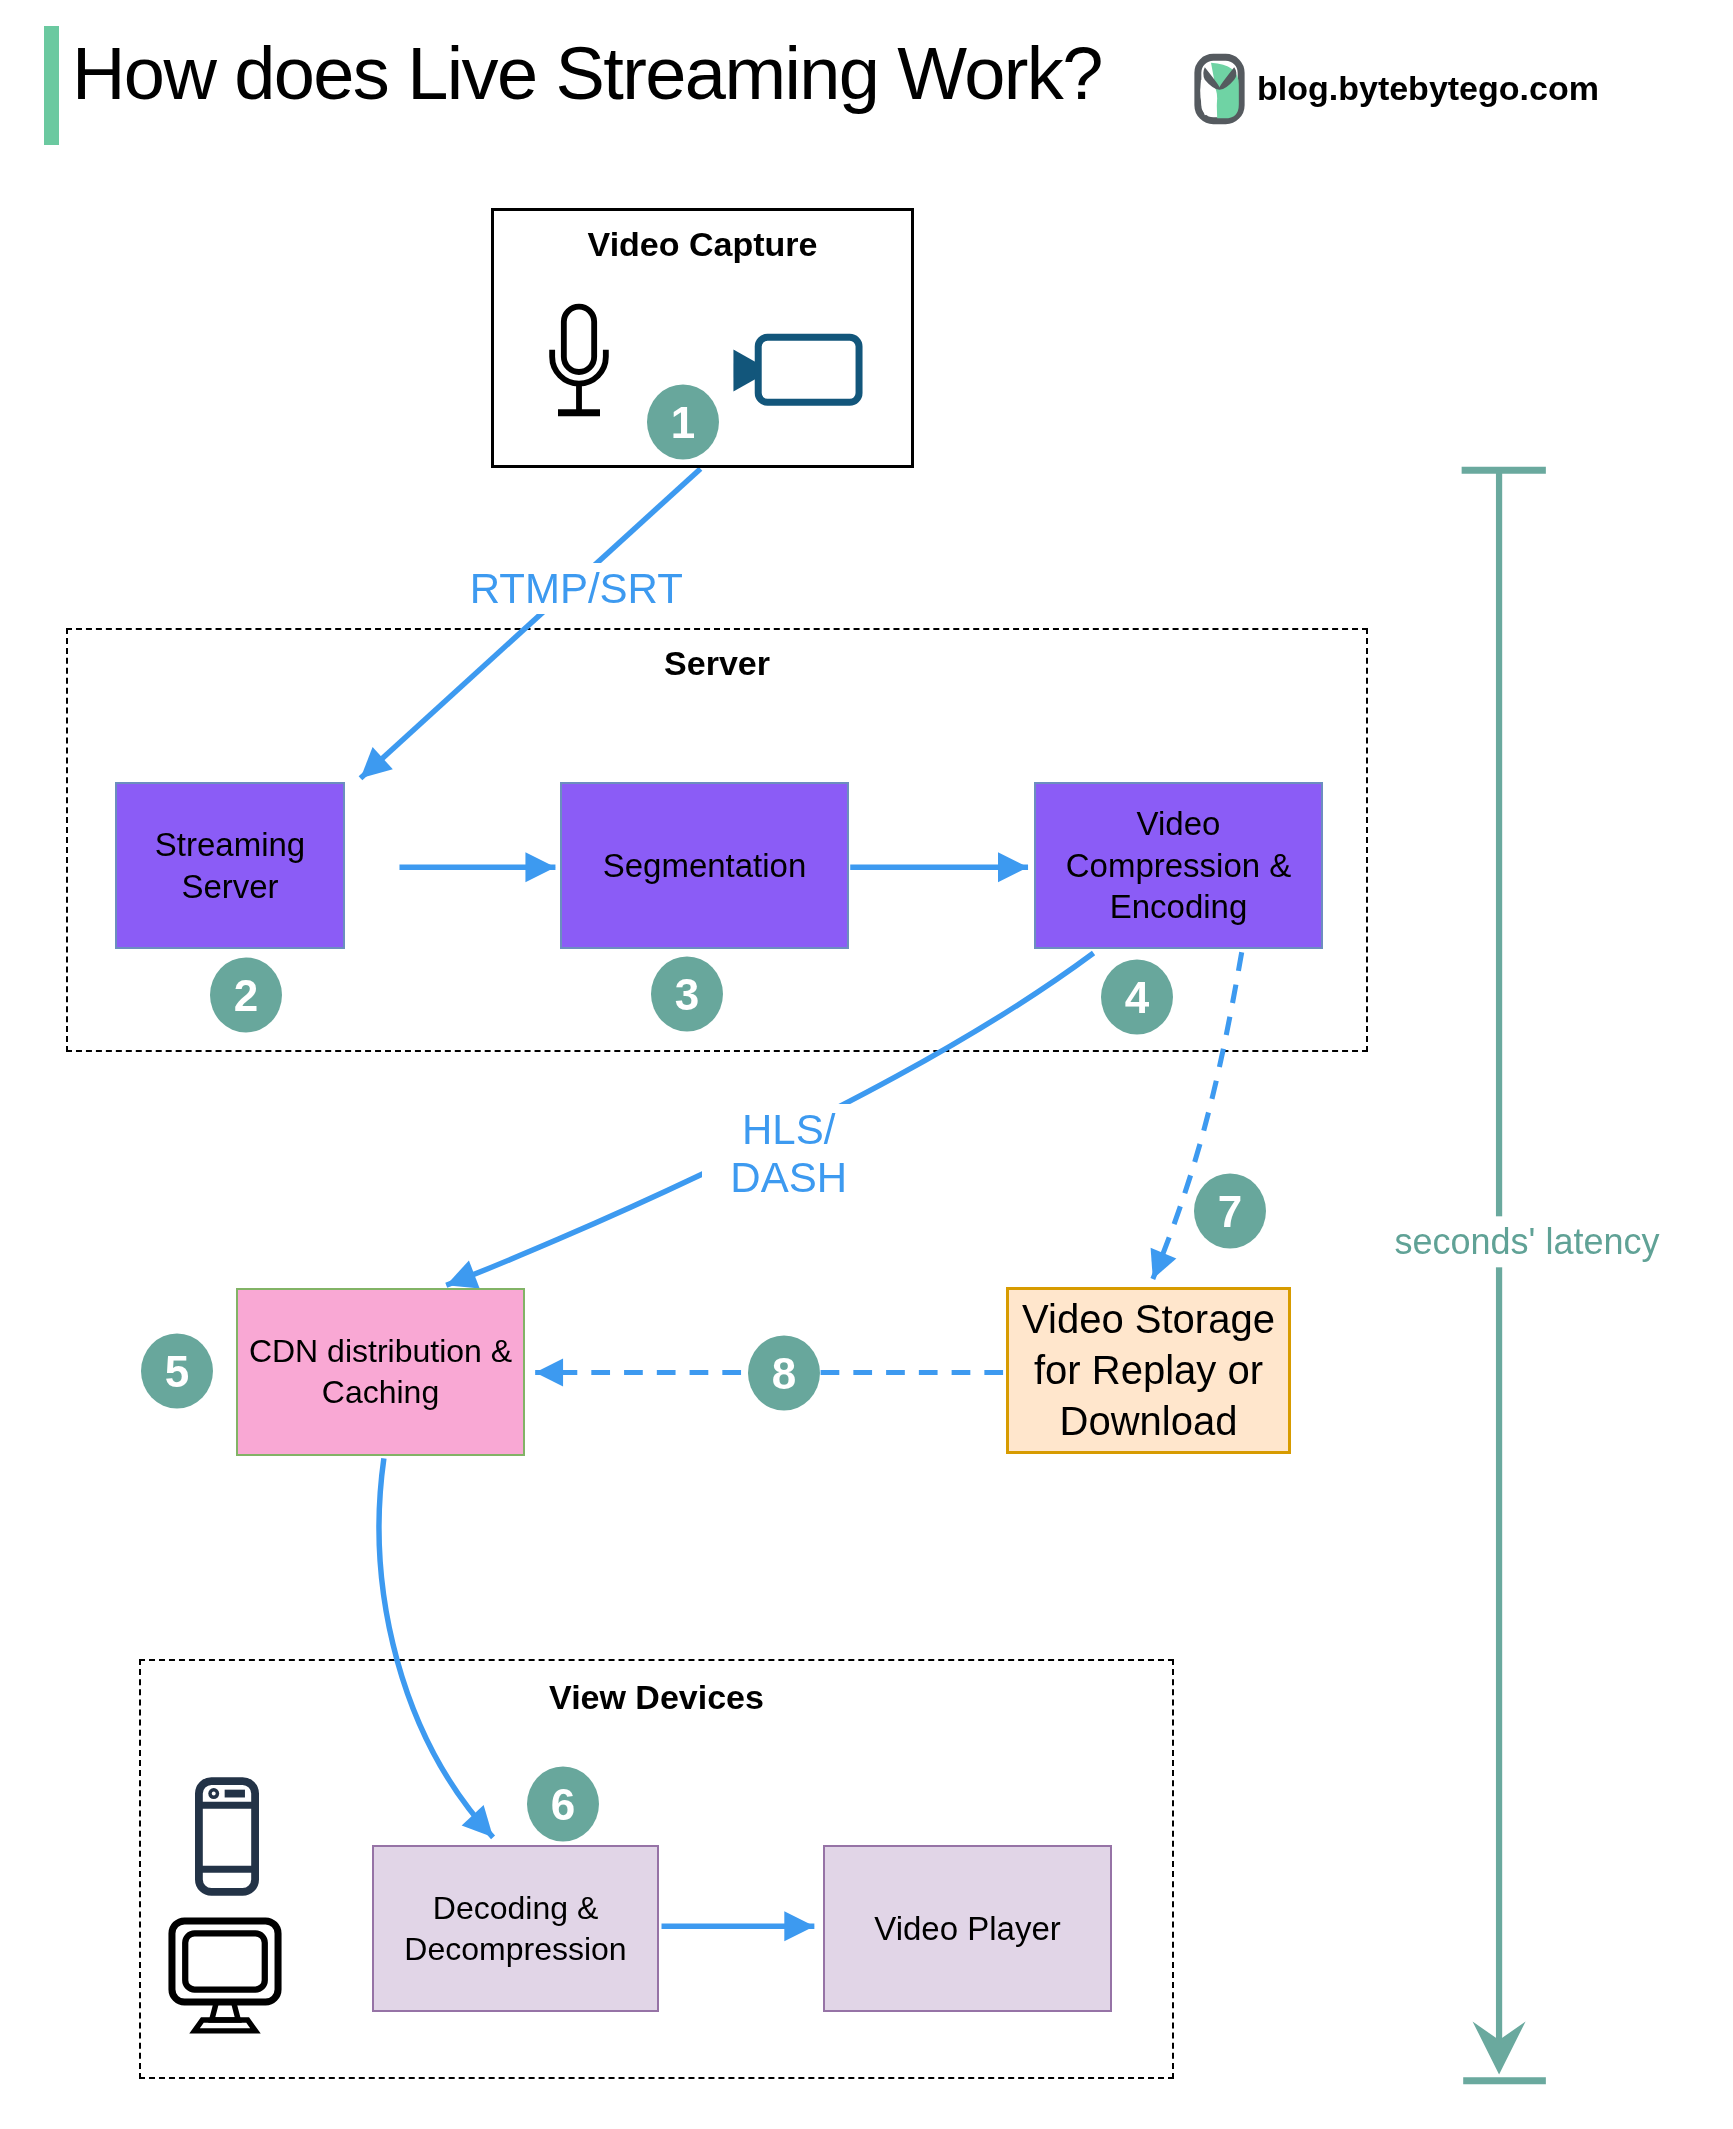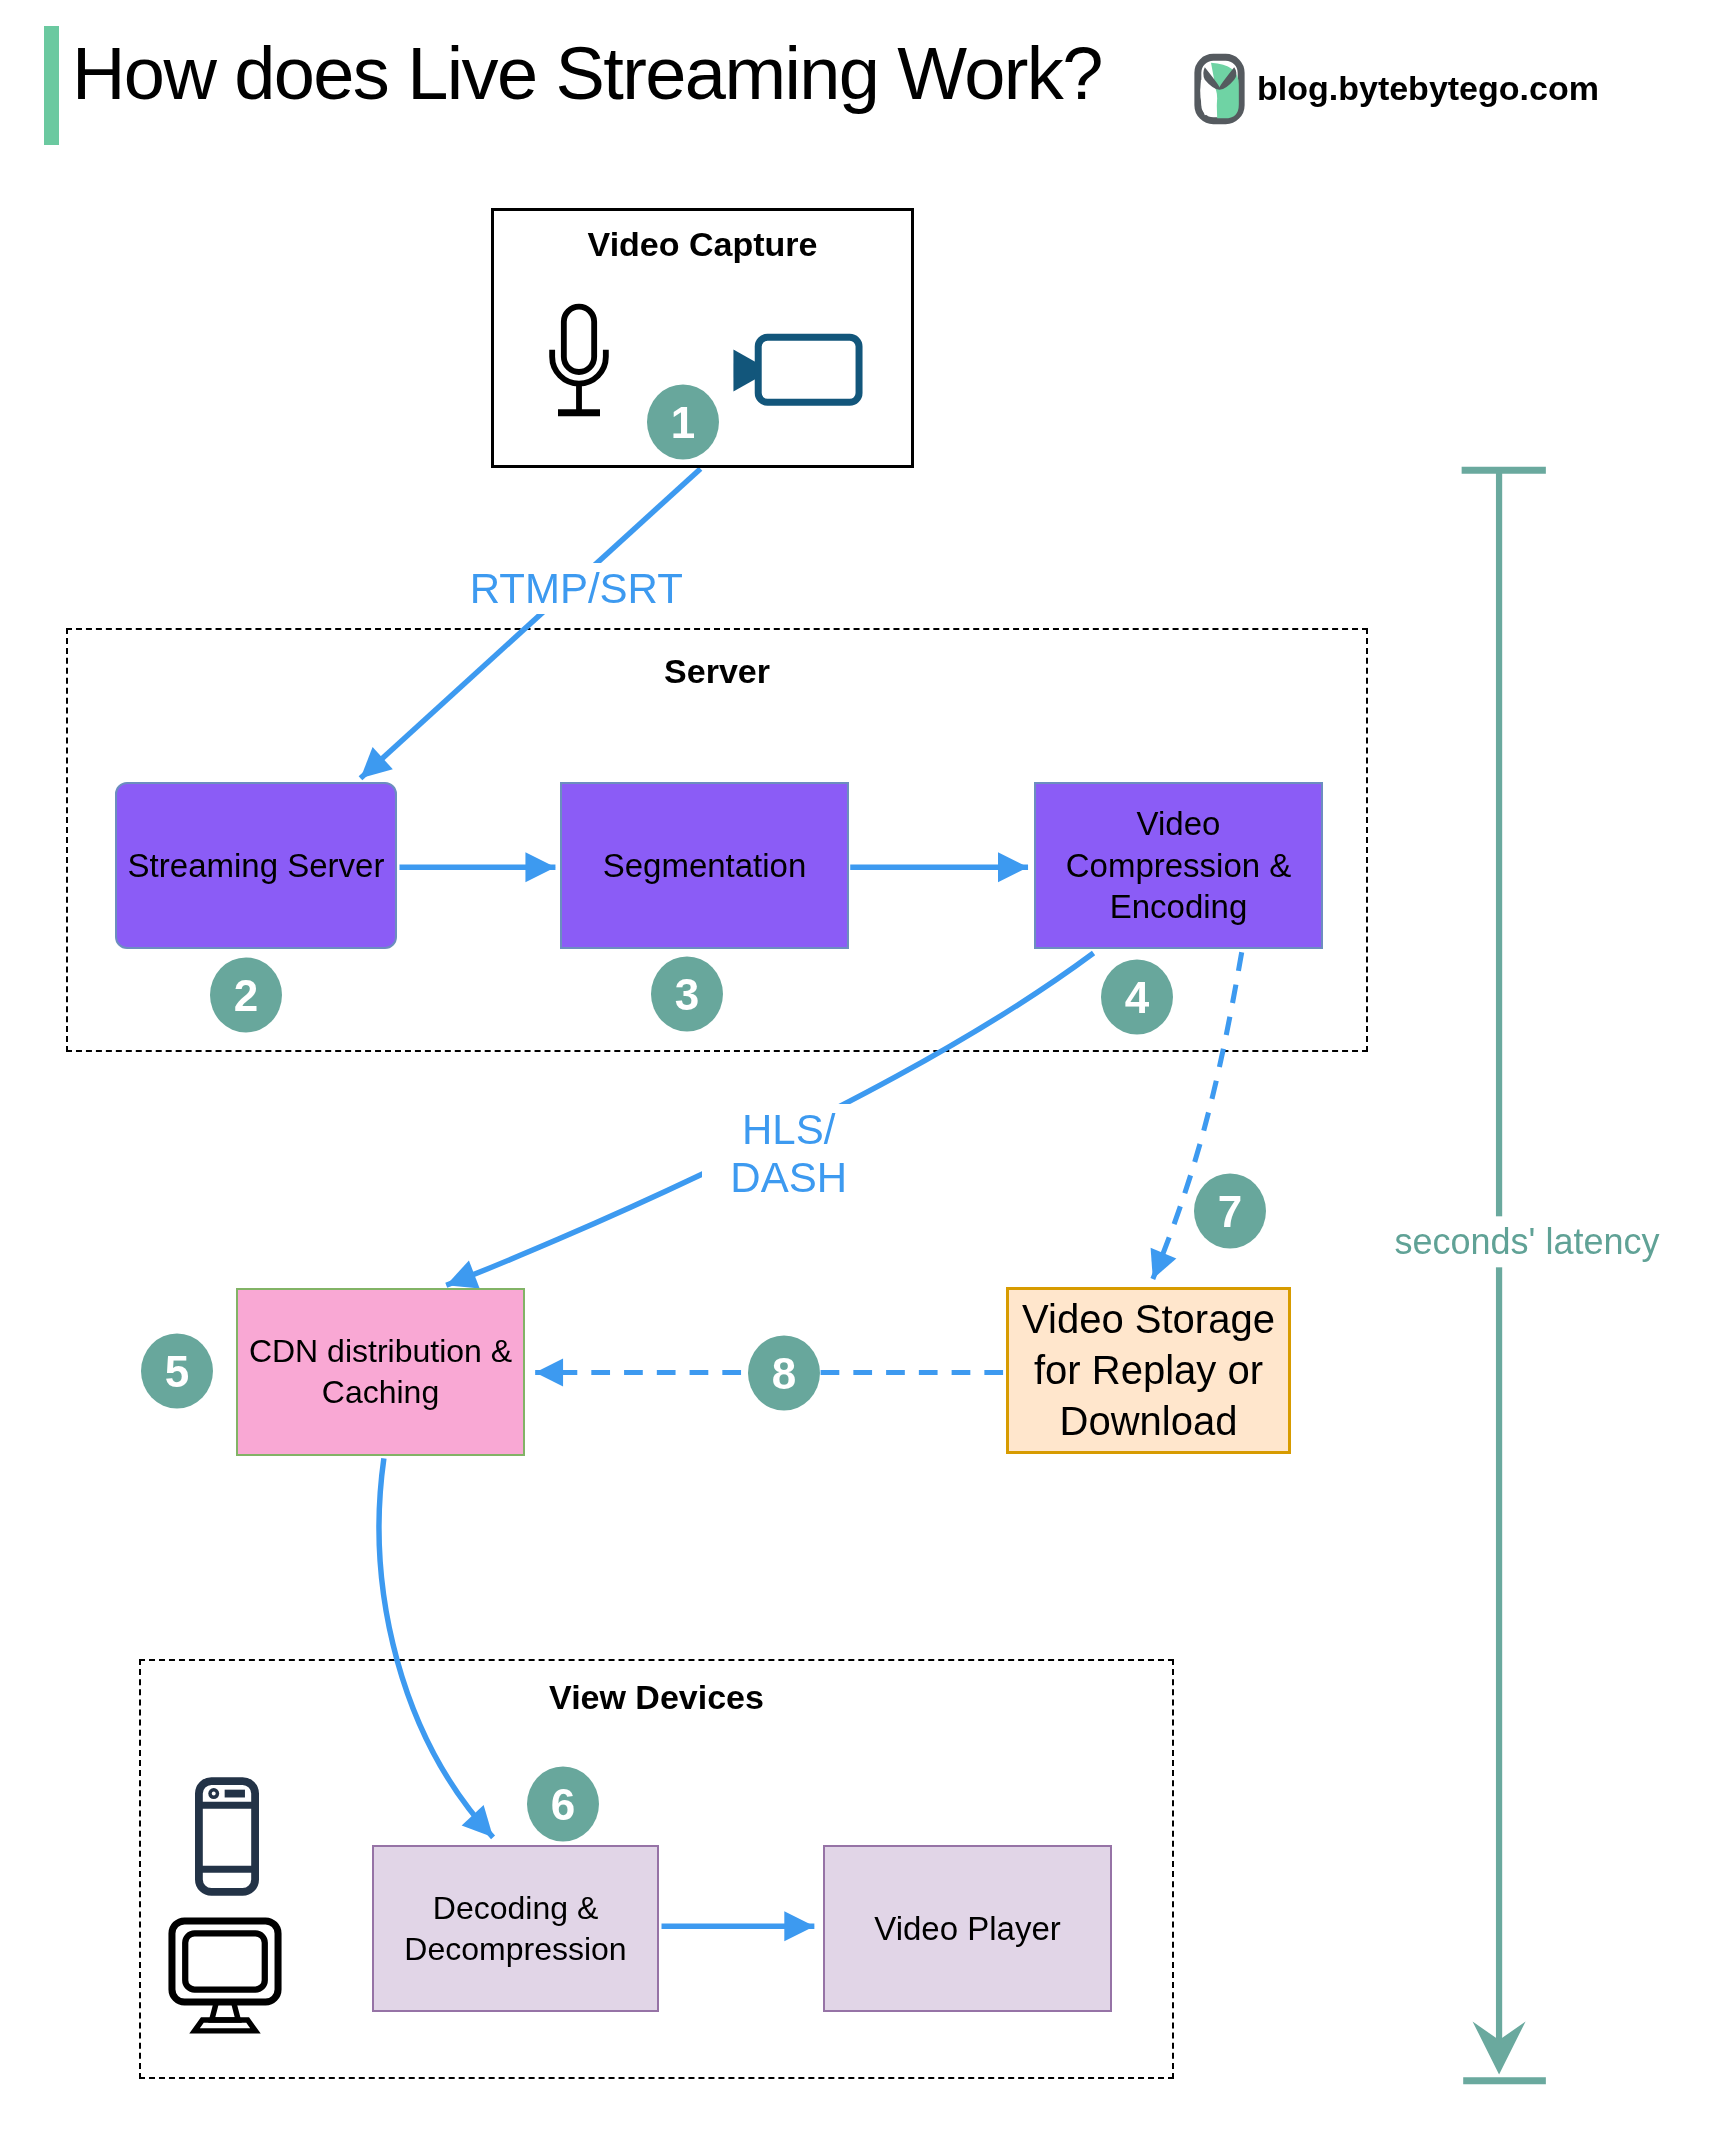--- a/index.html
+++ b/index.html
@@ -102,23 +102,23 @@
     <svg width="134" height="76" viewBox="0 0 172 98">
       <polygon points="4,24 36,42 36,60 4,78" fill="#12567b"></polygon>
       <rect x="36" y="8" width="130" height="84" rx="12" fill="#ffffff" stroke="#12567b" stroke-width="9"></rect>
     </svg>
   </div>
   <div class="abs step" style="left:683px;top:422px;">1</div>
 
   <div class="abs edge-label" style="left:465px;top:563px;">RTMP/SRT</div>
 
   <div class="abs zone" style="left:66px;top:628px;width:1302px;height:424px;"></div>
-  <div class="abs zone-title" style="left:66px;top:644px;width:1302px;margin-top:8px;">Server</div>
+  <div class="abs zone-title" style="left:66px;top:644px;width:1302px;">Server</div>
 
-  <div class="abs node blue" style="left:115px;top:782px;width:282px;height:167px;border-radius:12px;">Streaming Server</div>
+  <div class="abs node blue" style="left:115px;top:782px;width:230px;height:167px;">Streaming Server</div>
   <div class="abs node blue" style="left:560px;top:782px;width:289px;height:167px;">Segmentation</div>
   <div class="abs node blue" style="left:1034px;top:782px;width:289px;height:167px;">Video Compression &amp; Encoding</div>
 
   <div class="abs step" style="left:246px;top:995px;">2</div>
   <div class="abs step" style="left:687px;top:994px;">3</div>
   <div class="abs step" style="left:1137px;top:997px;">4</div>
 
   <div class="abs edge-label" style="left:702px;top:1104px;width:164px;">
     <div>HLS/</div>
     <div>DASH</div>

